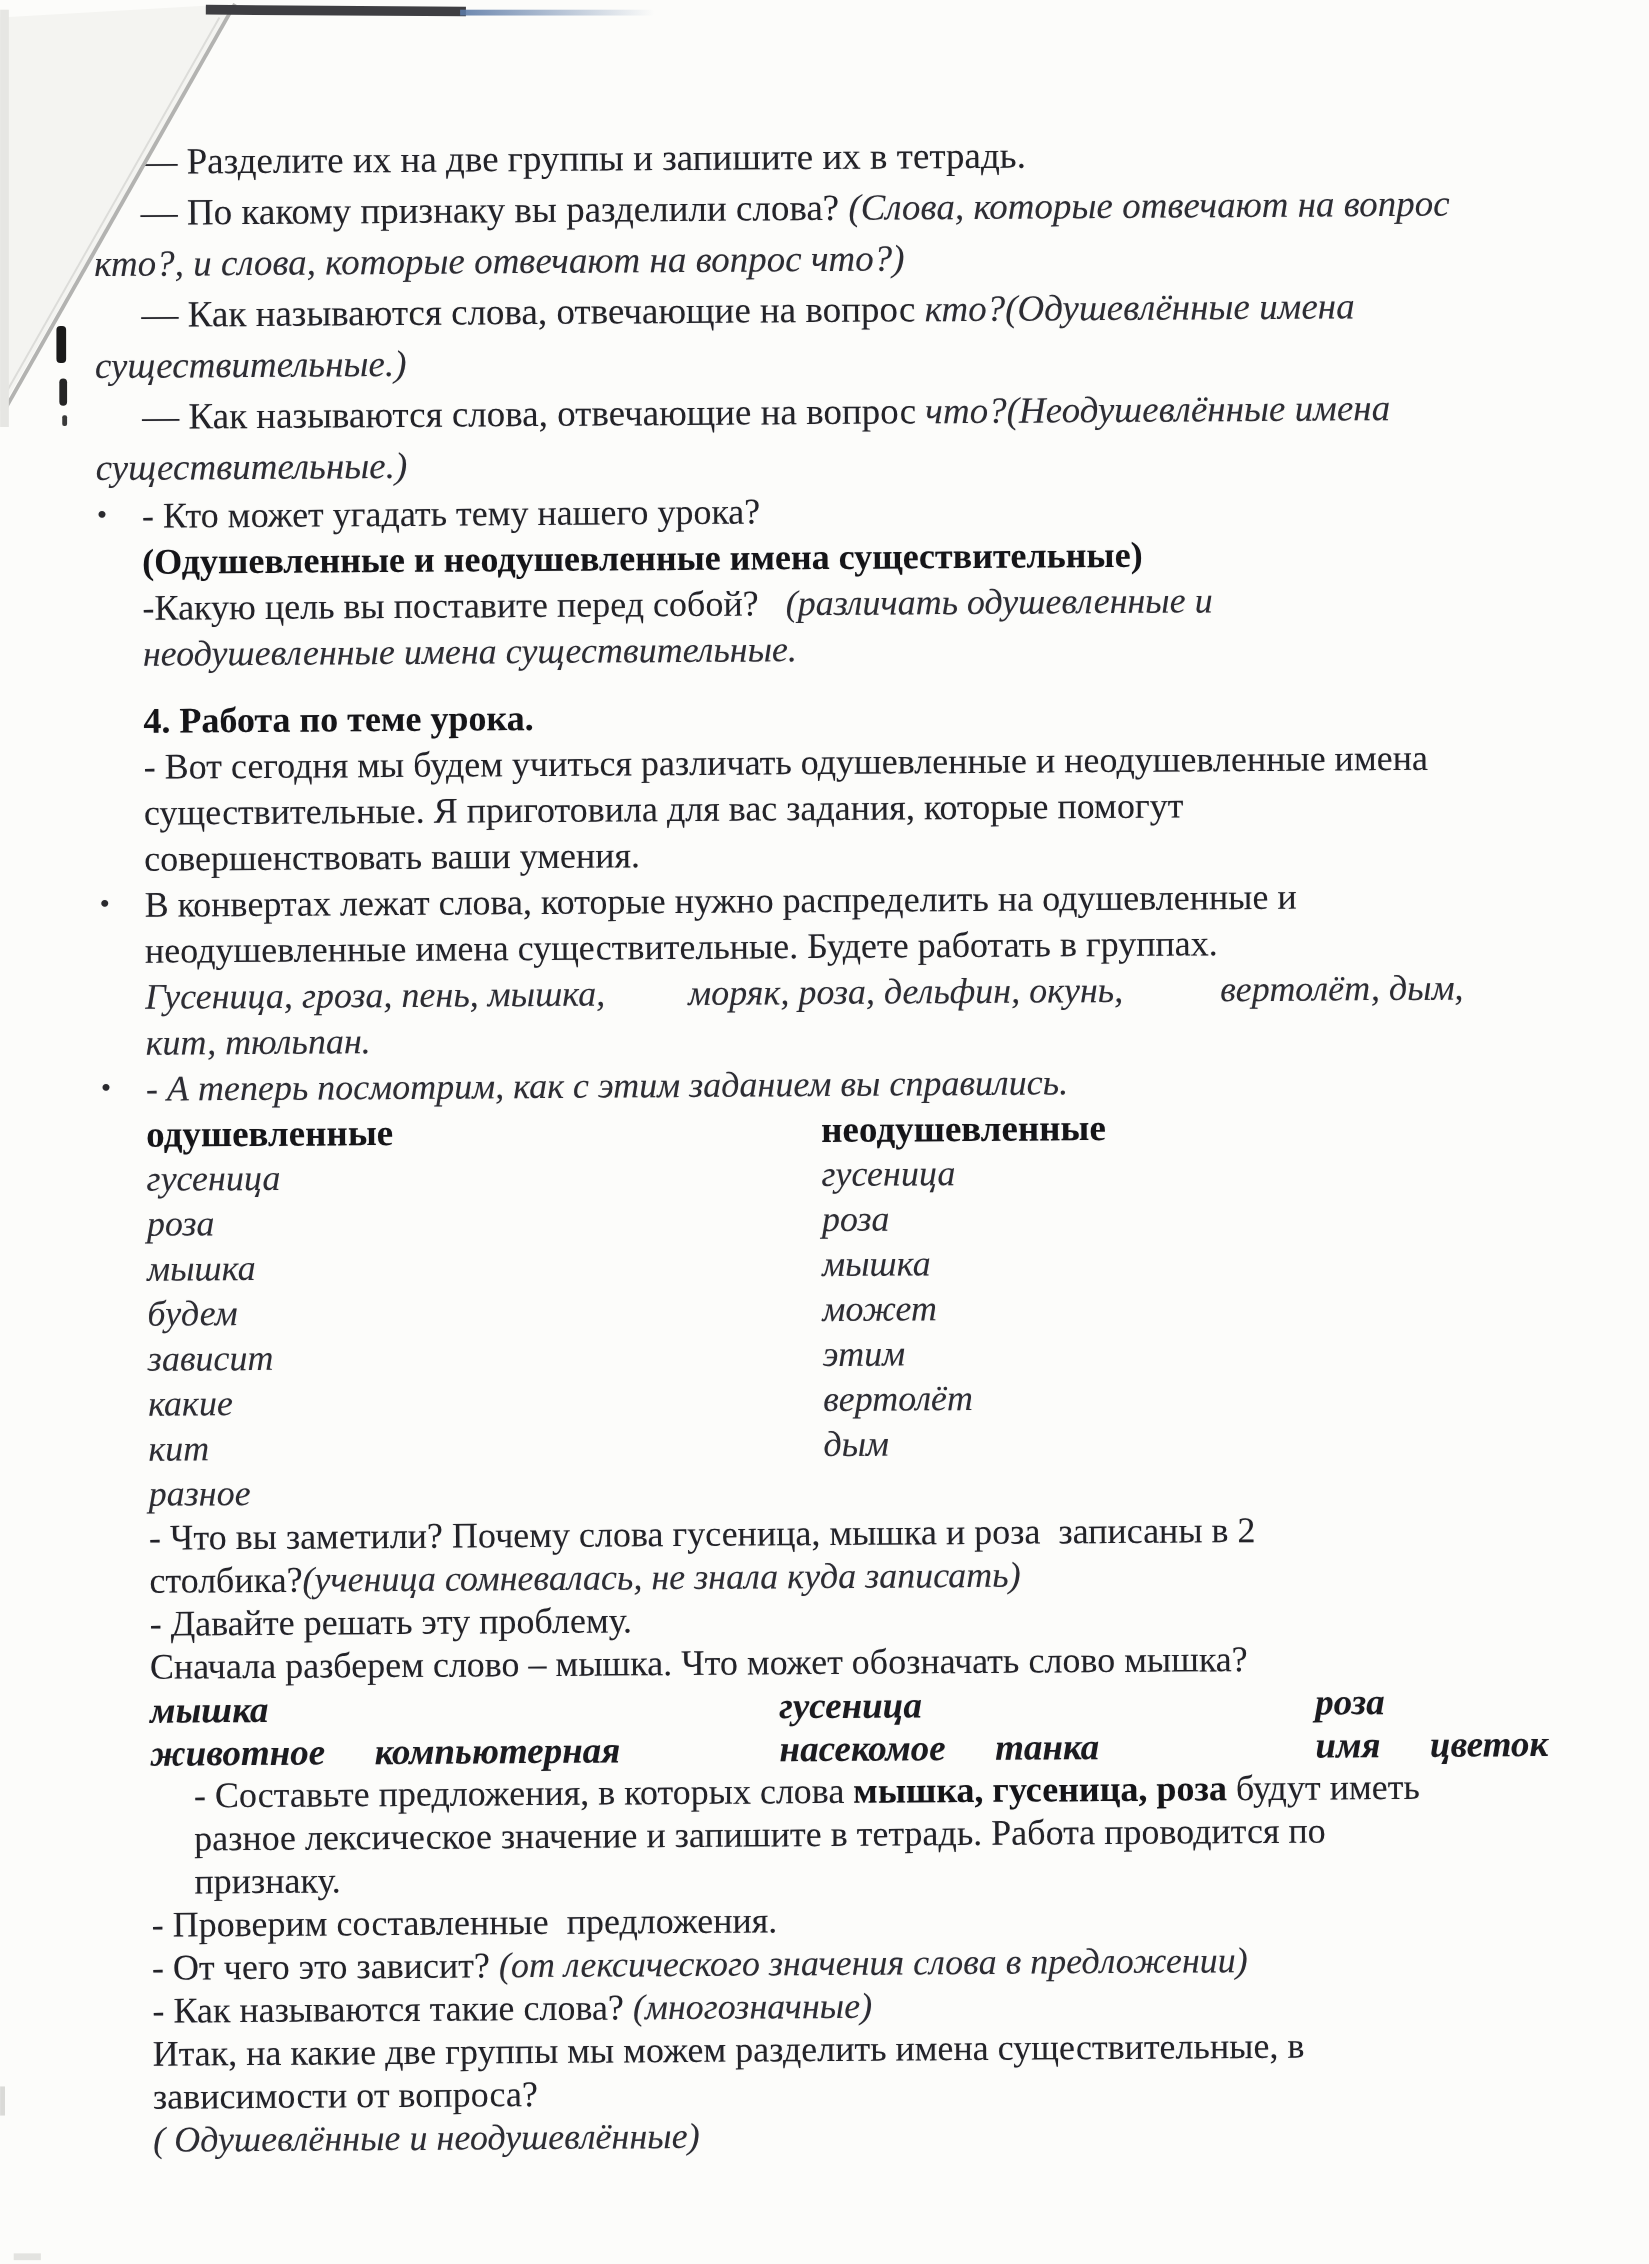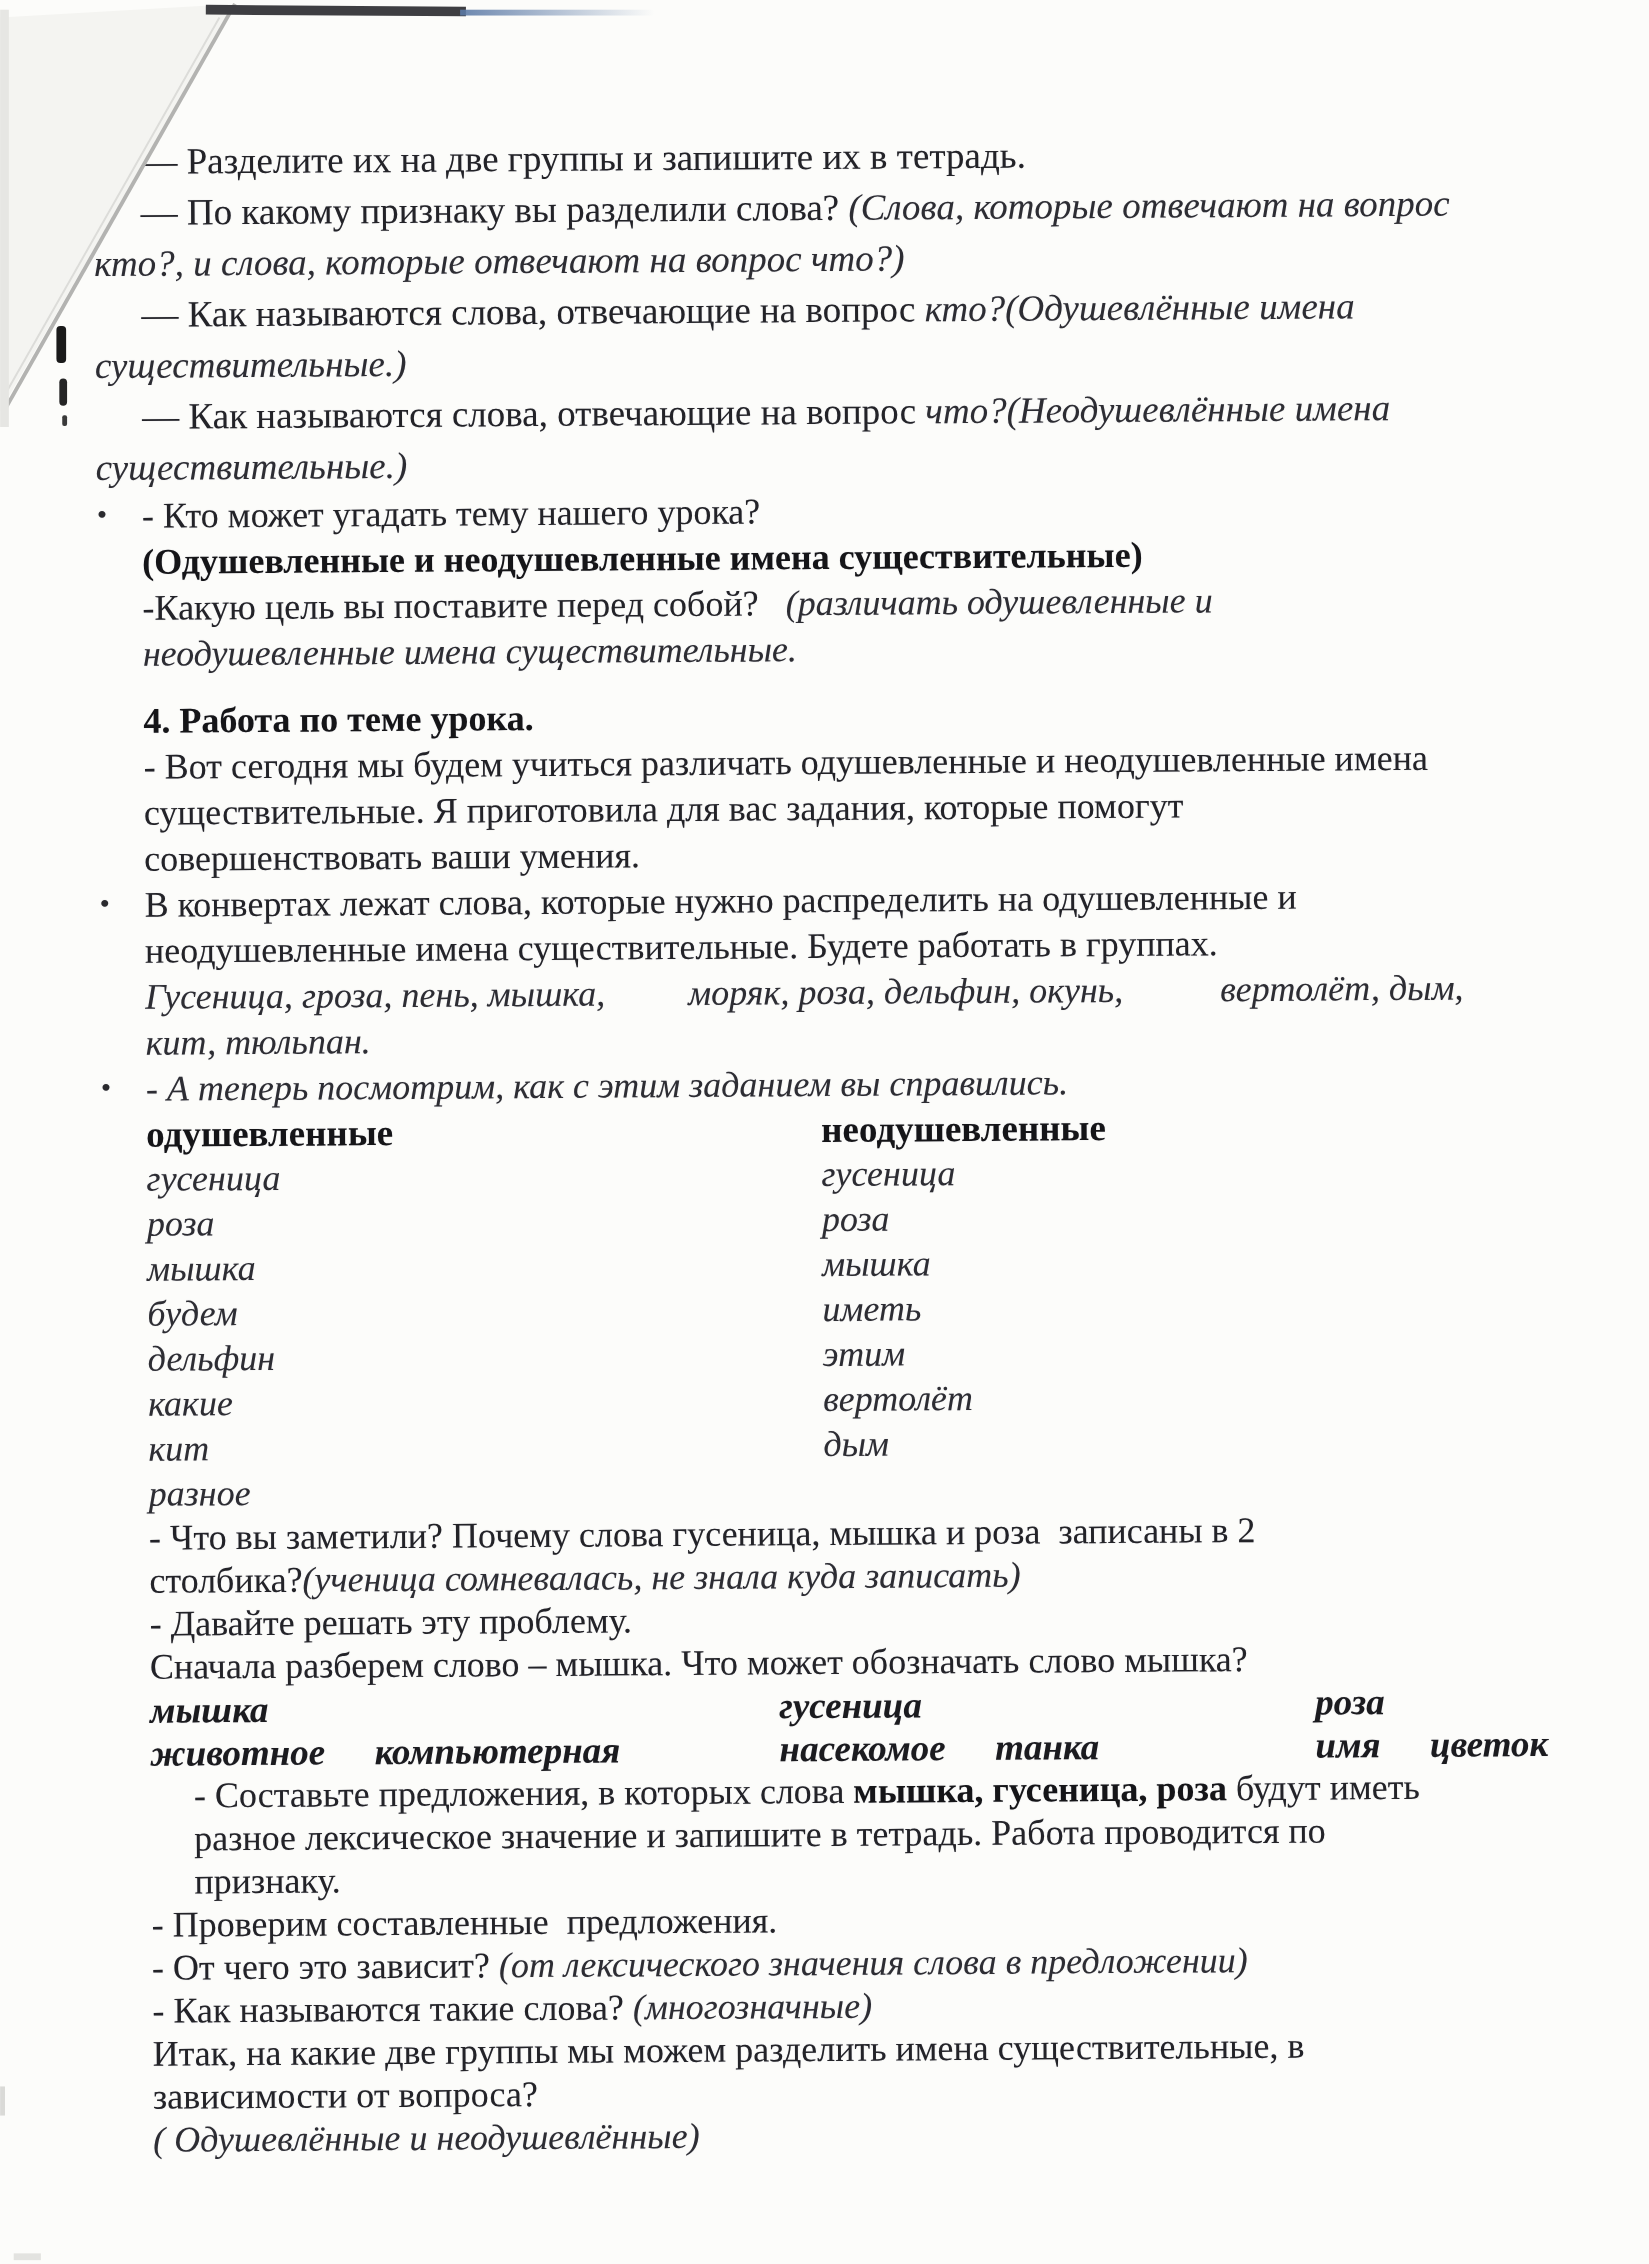--- a/index.html
+++ b/index.html
@@ -139,30 +139,30 @@
       <div class="cols">
         <div class="line col-l col-head"><span class="bd">одушевленные</span></div>
         <div class="line col-r col-head"><span class="bd">неодушевленные</span></div>
       </div>
       <div class="cols">
         <div class="col-l">
           <div class="line"><span class="it">гусеница</span></div>
           <div class="line"><span class="it">роза</span></div>
           <div class="line"><span class="it">мышка</span></div>
           <div class="line"><span class="it">будем</span></div>
-          <div class="line"><span class="it">дельфин</span></div>
+          <div class="line"><span class="it">зависит</span></div>
           <div class="line"><span class="it">какие</span></div>
           <div class="line"><span class="it">кит</span></div>
           <div class="line"><span class="it">разное</span></div>
         </div>
         <div class="col-r">
           <div class="line"><span class="it">гусеница</span></div>
           <div class="line"><span class="it">роза</span></div>
           <div class="line"><span class="it">мышка</span></div>
-          <div class="line"><span class="it">иметь</span></div>
+          <div class="line"><span class="it">может</span></div>
           <div class="line"><span class="it">этим</span></div>
           <div class="line"><span class="it">вертолёт</span></div>
           <div class="line"><span class="it">дым</span></div>
         </div>
       </div>
     </section>
 
     <section class="sec sec-g">
       <div class="line"><span class="rn">- Что вы заметили? Почему слова гусеница, мышка и роза  записаны в 2</span></div>
       <div class="line"><span class="rn">столбика?</span><span class="it">(ученица сомневалась, не знала куда записать)</span></div>

